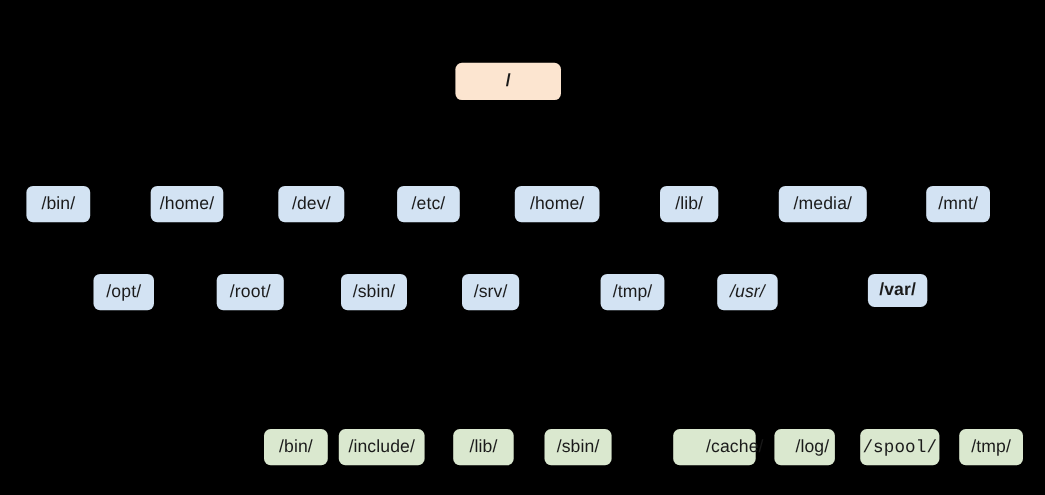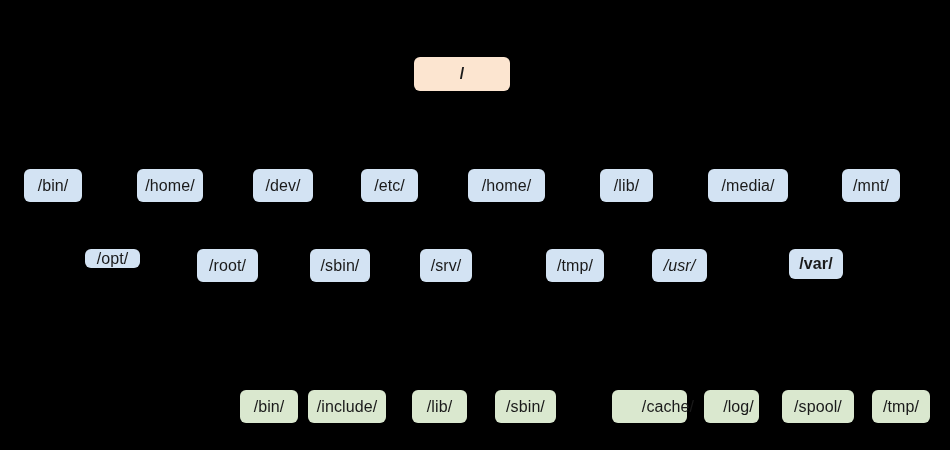--- a/index.html
+++ b/index.html
@@ -54,31 +54,31 @@
       <div class="node level1" style="left: 24px; top: 169px; width: 58px; height: 33px;">/bin/</div>
       <div class="node level1" style="left: 137px; top: 169px; width: 66px; height: 33px;">/home/</div>
       <div class="node level1" style="left: 253px; top: 169px; width: 60px; height: 33px;">/dev/</div>
       <div class="node level1" style="left: 361px; top: 169px; width: 57px; height: 33px;">/etc/</div>
       <div class="node level1" style="left: 468px; top: 169px; width: 77px; height: 33px; text-align: center;">/home/</div>
       <div class="node level1" style="left: 600px; top: 169px; width: 53px; height: 33px;">/lib/</div>
       <div class="node level1" style="left: 708px; top: 169px; width: 80px; height: 33px;">/media/</div>
       <div class="node level1" style="left: 842px; top: 169px; width: 58px; height: 33px;">/mnt/</div>
     </div>
     <div>
-      <div class="node level1" style="left: 85px; top: 249px; width: 55px; height: 19px;">/opt/</div>
+      <div class="node level1" style="left: 85px; top: 249px; width: 55px; height: 33px;">/opt/</div>
       <div class="node level1" style="left: 197px; top: 249px; width: 61px; height: 33px;">/root/</div>
       <div class="node level1" style="left: 310px; top: 249px; width: 60px; height: 33px;">/sbin/</div>
       <div class="node level1" style="left: 420px; top: 249px; width: 52px; height: 33px;">/srv/</div>
       <div class="node level1" style="left: 546px; top: 249px; width: 58px; height: 33px;">/tmp/</div>
       <div class="node level1" style="left: 652px; top: 249px; width: 55px; height: 33px; font-style: italic;">/usr/</div>
       <div class="node level1" style="left: 789px; top: 249px; width: 54px; height: 30px; font-weight: bold;">/var/</div>
     </div>
     <div>
       <div class="node level2" style="left: 240px; top: 390px; width: 58px; height: 33px;">/bin/</div>
       <div class="node level2" style="left: 308px; top: 390px; width: 78px; height: 33px;">/include/</div>
       <div class="node level2" style="left: 412px; top: 390px; width: 55px; height: 33px;">/lib/</div>
       <div class="node level2" style="left: 495px; top: 390px; width: 61px; height: 33px;">/sbin/</div>
       <div class="node level2" style="left: 612px; top: 390px; width: 75px; height: 33px; padding-left: 37px;">/cache/</div>
       <div class="node level2" style="left: 704px; top: 390px; width: 55px; height: 33px; padding-left: 14px;">/log/</div>
-      <div class="node level2" style="left: 782px; top: 390px; width: 72px; height: 33px;">/spool/</div>
+      <div class="node level2" style="left: 782px; top: 390px; width: 72px; height: 33px; font-family: Liberation Mono, monospace;">/spool/</div>
       <div class="node level2" style="left: 872px; top: 390px; width: 58px; height: 33px;">/tmp/</div>
     </div>
   </div>
 
 </body></html>

